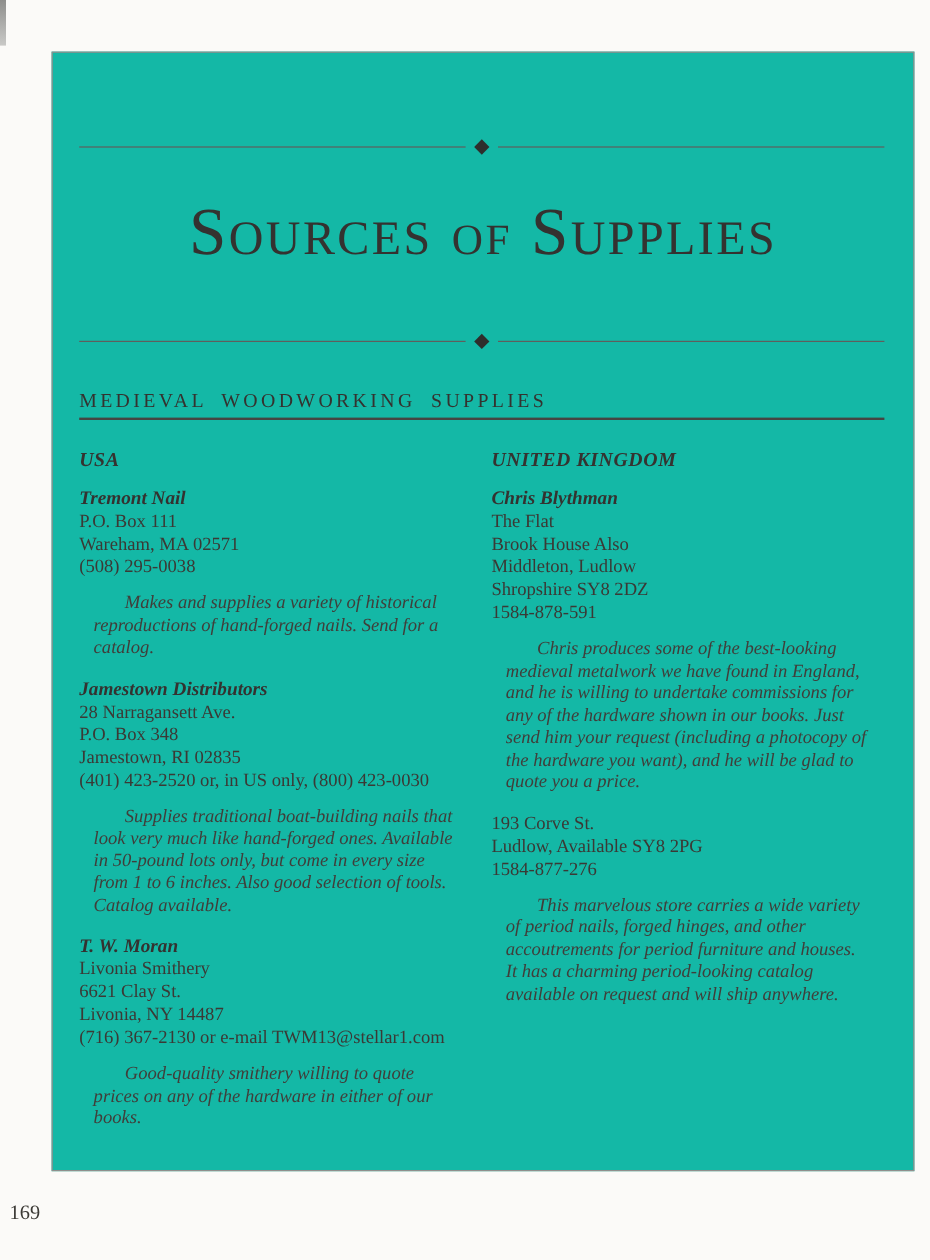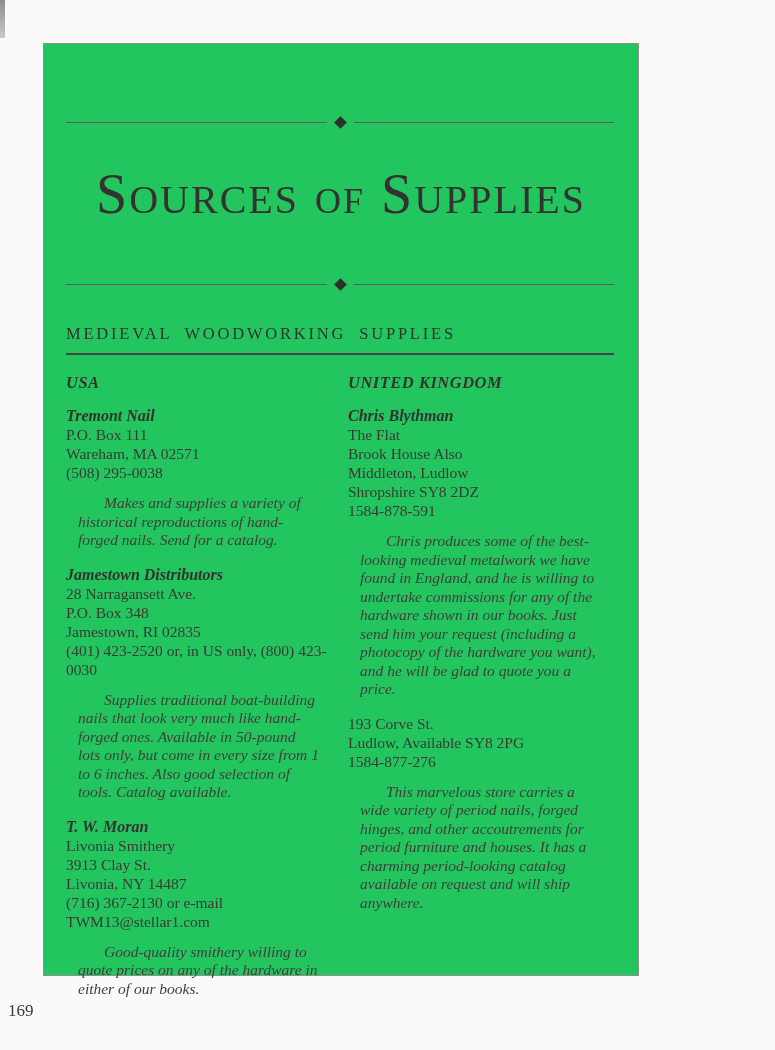--- a/index.html
+++ b/index.html
@@ -22,24 +22,24 @@
     top: 0;
     width: 5px;
     height: 38px;
     background: linear-gradient(180deg, #8e8e8c, #c9c9c7);
   }
 
   .page-frame {
     position: absolute;
     left: 43px;
     top: 43px;
-    width: 596px;
+    width: 719px;
     height: 933px;
     border: 1px solid #8f8f8d;
-    background: #22c55e;
+    background: #14b8a6;
     box-sizing: border-box;
   }
 
   .ornament-rule {
     position: absolute;
     left: 22px;
     right: 24px;
     display: flex;
     align-items: center;
   }
@@ -80,21 +80,21 @@
     font-size: 36px;
     margin: 0 16px;
   }
 
   .section-heading-block {
     position: absolute;
     top: 280px;
     left: 22px;
     right: 24px;
     border-bottom: 2px solid #454543;
-    padding-bottom: 9px;
+    padding-bottom: 4px;
   }
   .section-heading {
     font-size: 16.5px;
     letter-spacing: 2.8px;
     word-spacing: 6px;
     color: #34322f;
   }
 
   .columns {
     position: absolute;
@@ -193,21 +193,21 @@
         <div class="address-line">28 Narragansett Ave.</div>
         <div class="address-line">P.O. Box 348</div>
         <div class="address-line">Jamestown, RI 02835</div>
         <div class="address-line">(401) 423-2520 or, in US only, (800) 423-0030</div>
         <p class="entry-note">Supplies traditional boat-building nails that look very much like hand-forged ones. Available in 50-pound lots only, but come in every size from 1 to 6 inches. Also good selection of tools. Catalog available.</p>
       </div>
 
       <div class="entry">
         <div class="entry-name">T. W. Moran</div>
         <div class="address-line">Livonia Smithery</div>
-        <div class="address-line">3913 Clay St.</div>
+        <div class="address-line">6621 Clay St.</div>
         <div class="address-line">Livonia, NY 14487</div>
         <div class="address-line">(716) 367-2130 or e-mail TWM13@stellar1.com</div>
         <p class="entry-note">Good-quality smithery willing to quote prices on any of the hardware in either of our books.</p>
       </div>
     </div>
 
     <div class="column">
       <div class="region-heading">UNITED KINGDOM</div>
 
       <div class="entry">

